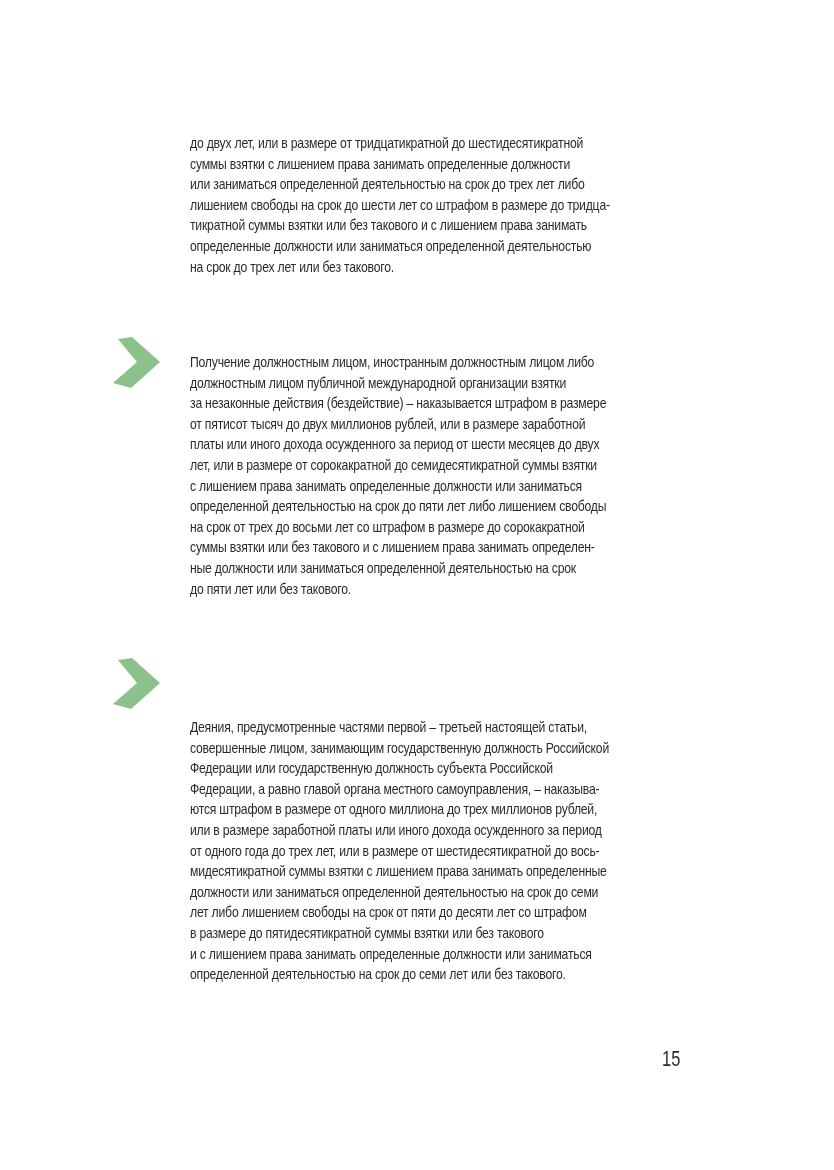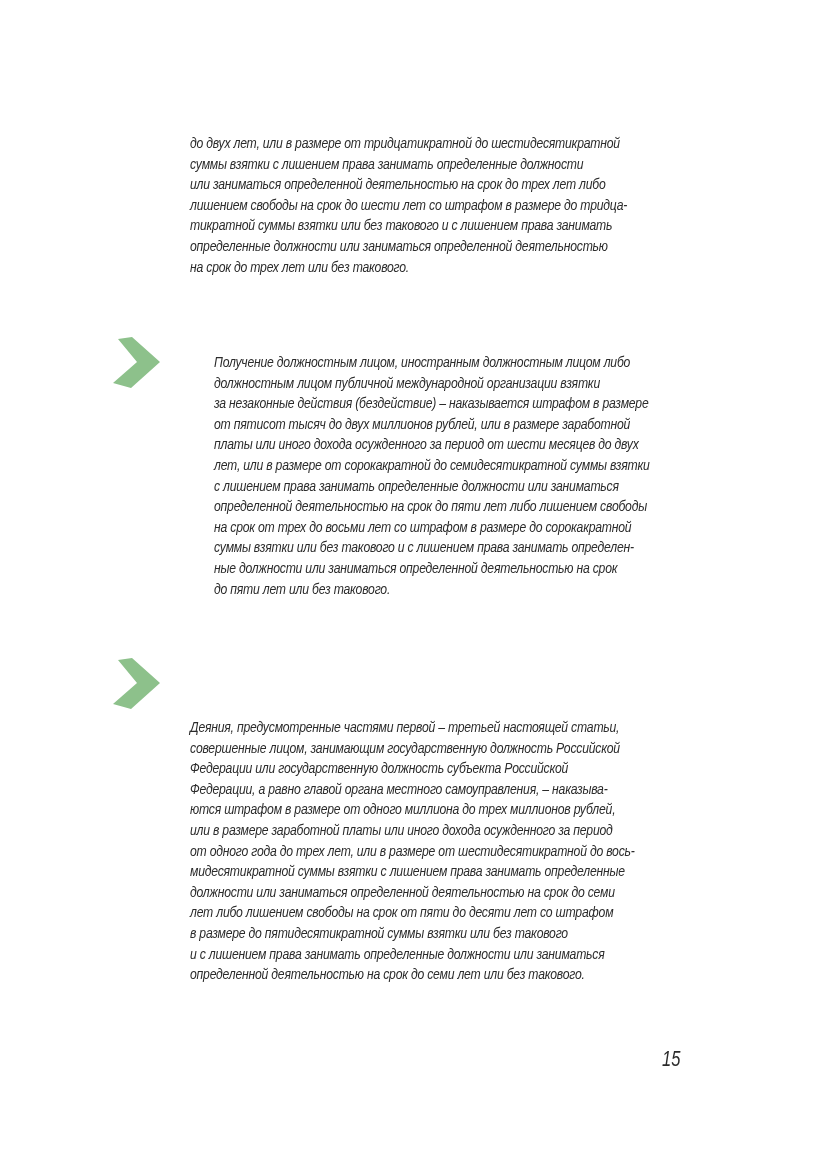--- a/index.html
+++ b/index.html
@@ -13,39 +13,38 @@
       position: relative;
       overflow: hidden;
       font-family: "Liberation Sans Narrow", "Liberation Sans", "DejaVu Sans", sans-serif;
       color: #2b2b2b;
     }
     .page {
       position: absolute;
       left: 0; top: 0;
       width: 681px;
       height: 1170px;
-      font-style: italic;
     }
     .para {
       position: absolute;
       left: 190px;
       width: 500px;
       margin: 0;
     }
     .line {
       display: block;
       white-space: nowrap;
       font-size: 14.2px;
       line-height: 20.6px;
       letter-spacing: -0.25px;
       transform: scaleX(0.86);
       transform-origin: left center;
     }
     .p1 { top: 133px; }
-    .p2 { top: 352px; margin-left: 24px; }
+    .p2 { top: 352px; }
     .p3 { top: 675px; margin-top: 42px; }
     .chevron {
       position: absolute;
       width: 50px;
       height: 54px;
     }
     .chev1 { left: 111px; top: 335px; }
     .chev2 { left: 111px; top: 656px; }
     .page-number {
       position: absolute;

